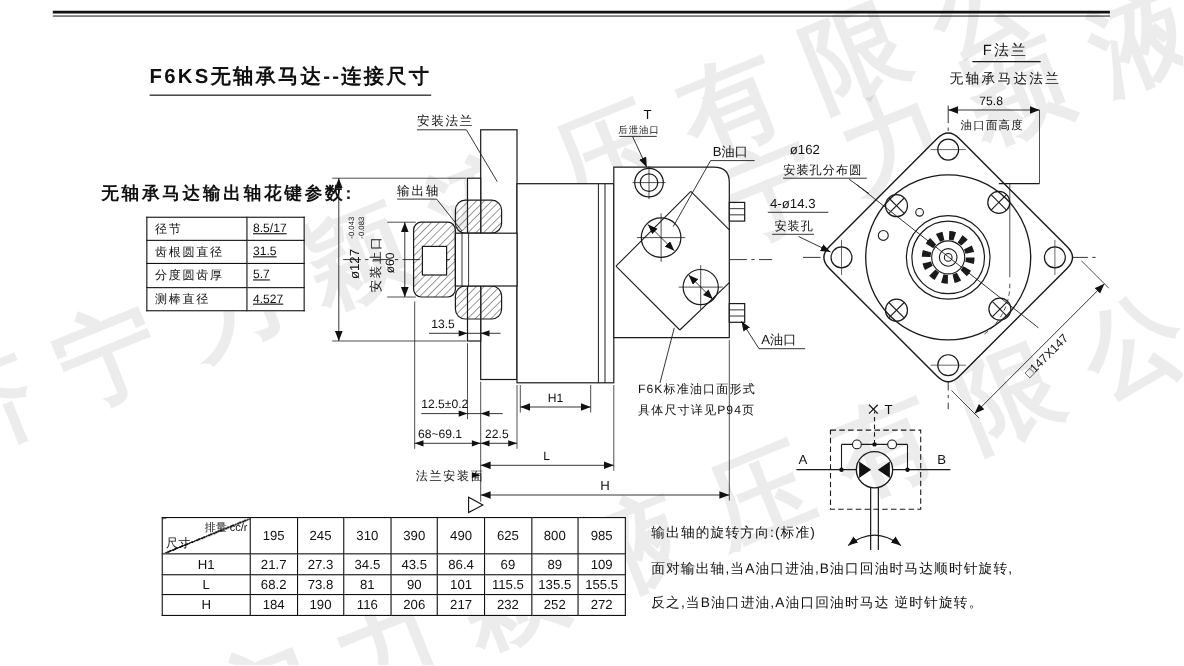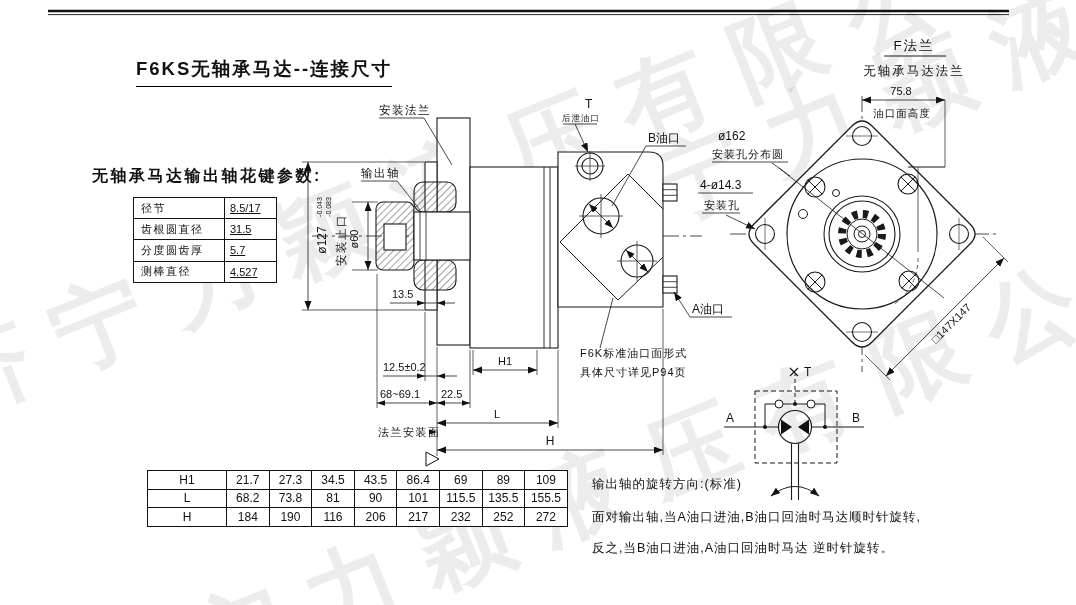--- a/index.html
+++ b/index.html
@@ -324,20 +324,34 @@
         <col style="width:42.6px">
         <col style="width:42.6px">
         <col style="width:42.6px">
         <col style="width:42.6px">
         <col style="width:42.6px">
         <col style="width:42.6px">
         <col style="width:42.6px">
       </colgroup>
     <tbody>
       <tr>
+        <td class="hdr diag-cell">
+          <span class="diag-top">排量 cc/r</span>
+          <span class="diag-bottom">尺寸</span>
+        </td>
+        <td class="hdr">195</td>
+        <td class="hdr">245</td>
+        <td class="hdr">310</td>
+        <td class="hdr">390</td>
+        <td class="hdr">490</td>
+        <td class="hdr">625</td>
+        <td class="hdr">800</td>
+        <td class="hdr">985</td>
+      </tr>
+      <tr>
         <td>H1</td>
         <td>21.7</td>
         <td>27.3</td>
         <td>34.5</td>
         <td>43.5</td>
         <td>86.4</td>
         <td>69</td>
         <td>89</td>
         <td>109</td>
       </tr>

